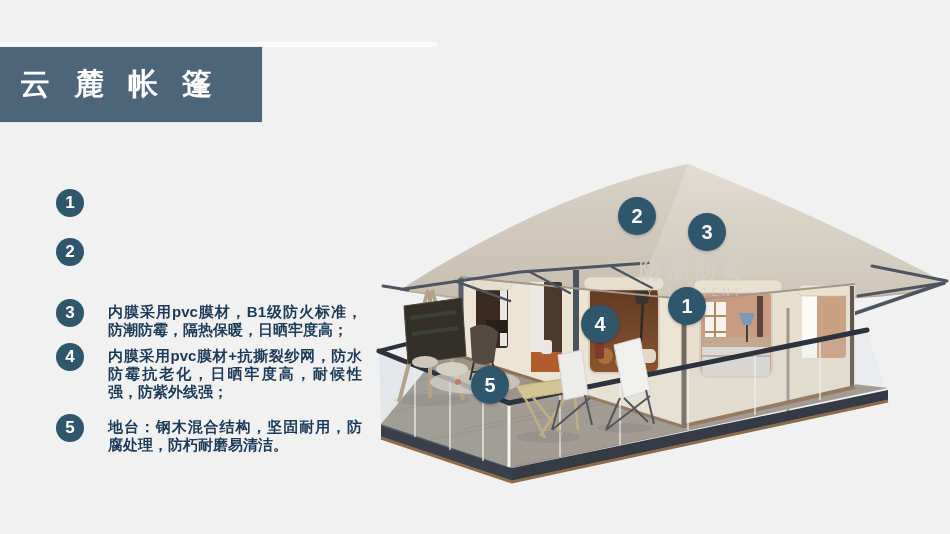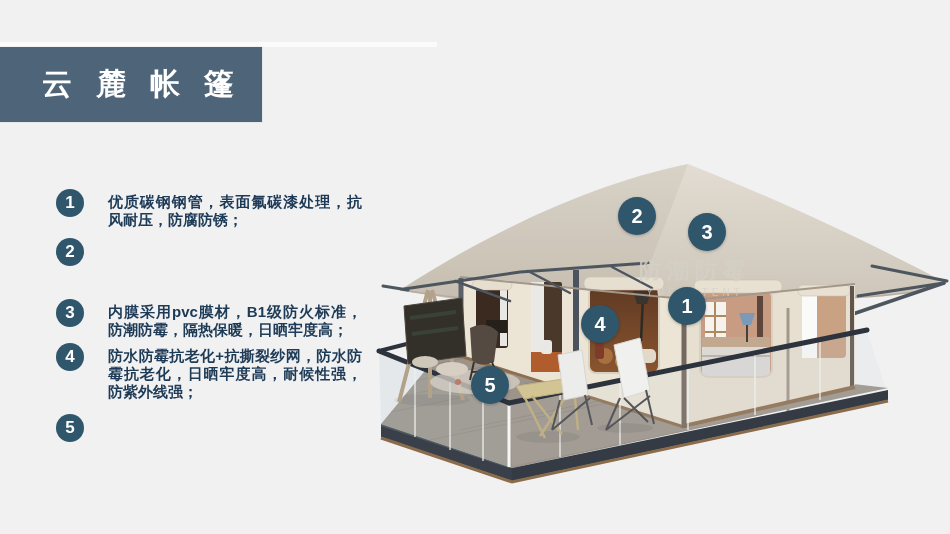--- a/index.html
+++ b/index.html
@@ -3,21 +3,21 @@
 <meta charset="utf-8">
 <style>
   html,body{margin:0;padding:0;}
   body{font-family:"Liberation Sans","DejaVu Sans",sans-serif;}
   .stage{position:relative;width:950px;height:534px;background:#f1f1f2;overflow:hidden;}
 
   
   .white-strip{position:absolute;left:0;top:42px;width:437px;height:5px;background:#fbfbfb;}
   .banner{position:absolute;left:0;top:47px;width:262px;height:75px;background:#4e6478;
           display:flex;align-items:center;box-shadow:0 0 0 1px rgba(0,0,0,0.04);}
-  .banner h1{margin:0;padding-left:42px;font-size:30px;font-weight:bold;color:#ffffff;
+  .banner h1{margin:0;padding-left:20px;font-size:30px;font-weight:bold;color:#ffffff;
              letter-spacing:24px;white-space:nowrap;}
 
   
   .features{position:absolute;left:56px;top:0;width:310px;height:534px;}
   .feature{position:absolute;left:0;display:flex;align-items:flex-start;width:306px;}
   .f1{top:189px;} .f2{top:238px;} .f3{top:299px;} .f4{top:343px;} .f5{top:414px;}
   .badge{flex:0 0 28px;width:28px;height:28px;border-radius:50%;background:#2f566b;
          color:#fff;font-size:17px;font-weight:bold;display:flex;align-items:center;
          justify-content:center;margin-right:24px;}
   .ftext{width:254px;font-size:15px;line-height:18px;font-weight:600;color:#1d3a56;
@@ -245,31 +245,31 @@
   <div class="callout co4">
       <span>4</span>
     </div>
   <div class="callout co5">
       <span>5</span>
     </div>
 
   <div class="features">
     <div class="feature f1">
       <span class="badge">1</span>
-      <span class="ftext">优质碳钢钢管，表面氟碳漆处理，抗风耐压，防腐防锈；</span>
     </div>
     <div class="feature f2">
       <span class="badge">2</span>
     </div>
     <div class="feature f3">
       <span class="badge">3</span>
       <span class="ftext">内膜采用pvc膜材，B1级防火标准，防潮防霉，隔热保暖，日晒牢度高；</span>
     </div>
     <div class="feature f4">
       <span class="badge">4</span>
-      <span class="ftext">防水防霉抗老化+抗撕裂纱网，防水防霉抗老化，日晒牢度高，耐候性强，防紫外线强；</span>
+      <span class="ftext">内膜采用pvc膜材+抗撕裂纱网，防水防霉抗老化，日晒牢度高，耐候性强，防紫外线强；</span>
     </div>
     <div class="feature f5">
       <span class="badge">5</span>
+      <span class="ftext">地台：钢木混合结构，坚固耐用，防腐处理，防朽耐磨易清洁。</span>
     </div>
   </div>
 
 </div>
 
 </body></html>

